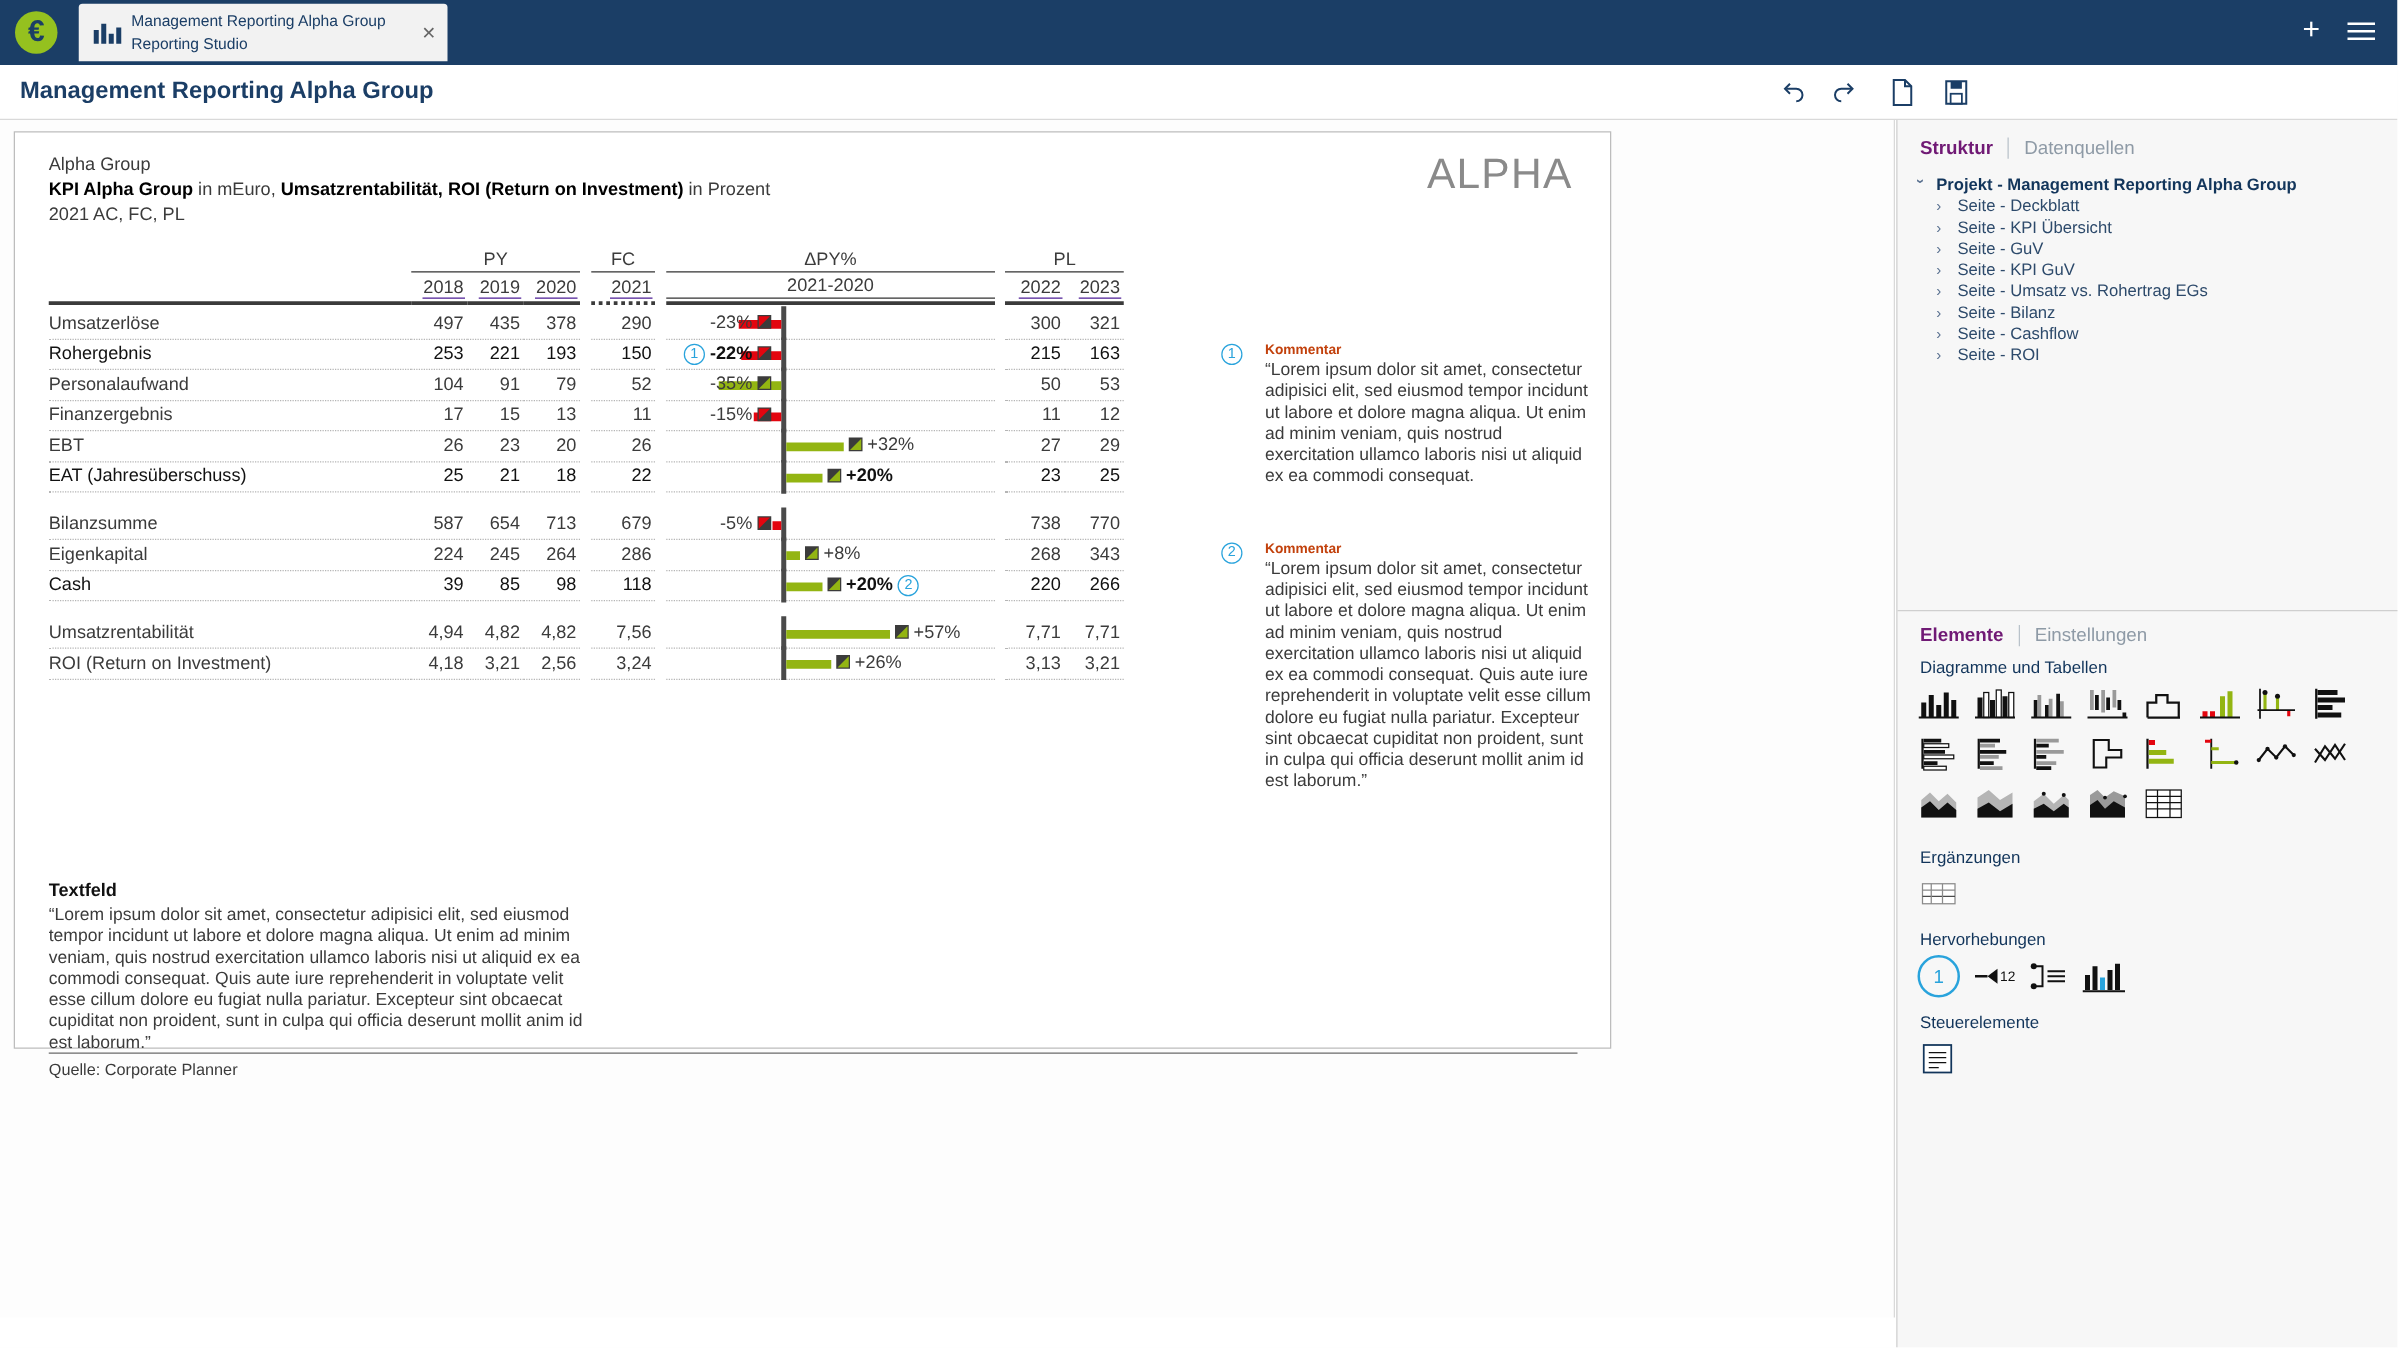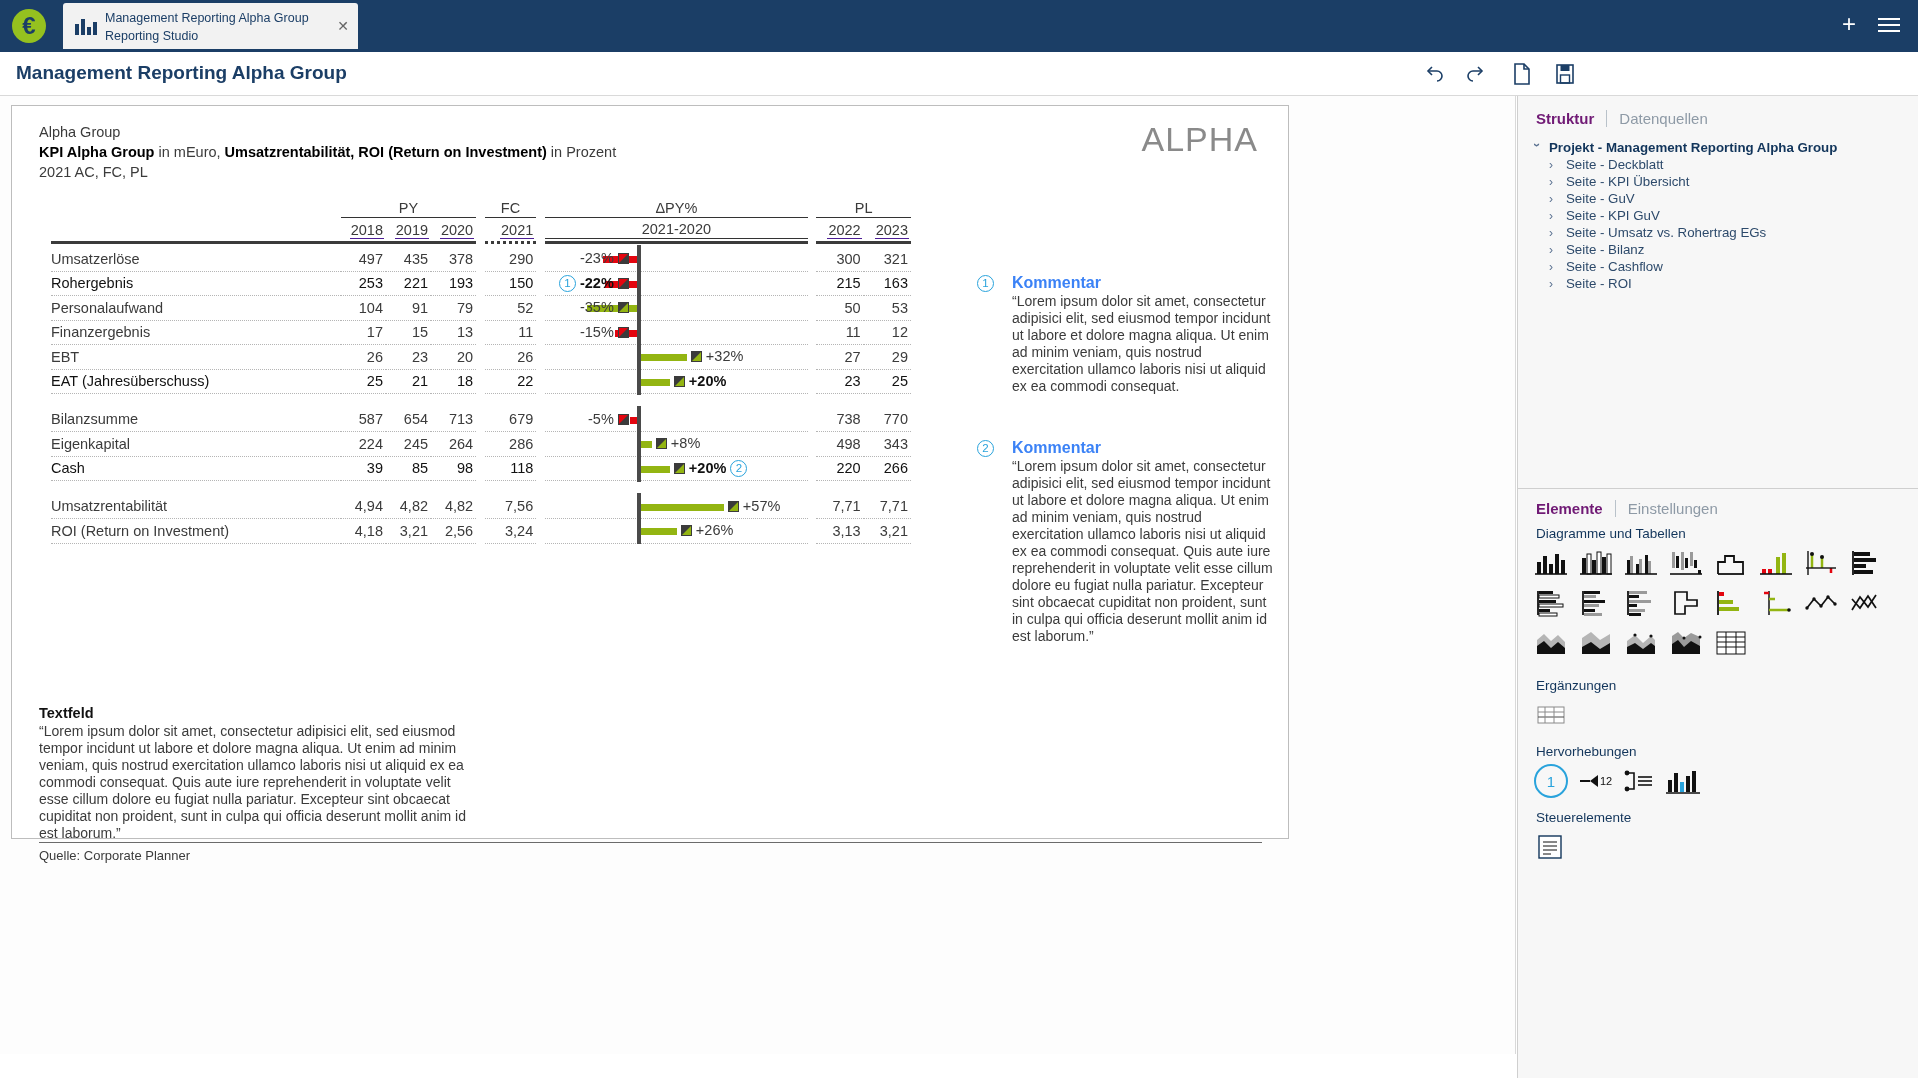--- a/index.html
+++ b/index.html
@@ -51,21 +51,21 @@
     position:absolute; left:11px; top:9px; width:1278px; height:734px;
     background:#fff; border:1px solid #bdbdbd;
   }
   
   #rp-head { position:absolute; left:27px; top:16px; color:#3b3b3b; font-size:14.5px; line-height:20px;}
   #rp-head .l1 {}
   #rp-head .l2 b { color:#000; }
   #rp-alpha { position:absolute; right:30px; top:14px; font-size:34px; color:#8a8a8a; letter-spacing:1px; }
 
   
-  #tbl { position:absolute; left:27px; top:92px; width:860px; font-size:14.5px; color:#3b3b3b;margin-left:12px;}
+  #tbl { position:absolute; left:27px; top:92px; width:860px; font-size:14.5px; color:#3b3b3b;}
   #tbl table { border-collapse:collapse; width:100%; table-layout:fixed;}
   #tbl col.c-lbl { width:270px; }
   #tbl col.c-py  { width:42px; }
   #tbl col.c-gap { width:8px; }
   #tbl col.c-fc  { width:48px; }
   #tbl col.c-bar { width:245px; }
   #tbl col.c-pl  { width:44px; }
   #tbl td, #tbl th { padding:0; font-weight:normal; }
   .grp-head { text-align:center; font-size:14.5px; color:#3b3b3b; height:22px; }
   .grp-head .u { display:block; border-bottom:1px solid #333; padding-bottom:1px;}
@@ -96,21 +96,21 @@
       border-left:9px solid transparent; border-bottom:9px solid #93b512;}
   .dmark.down::after { content:""; position:absolute; left:1px; top:1px; width:0;height:0;
       border-right:9px solid transparent; border-top:9px solid #e3050f;}
   .cbadge { display:inline-block; width:17px; height:17px; border:1.4px solid #29a3dc; border-radius:50%;
       color:#29a3dc; font-size:11.5px; line-height:15px; text-align:center; font-weight:normal; vertical-align:middle;}
 
   
   #comments { position:absolute; left:965px; top:168px; width:300px;}
   .cmt { position:relative; margin-bottom:44px; }
   .cmt .cb { position:absolute; left:0; top:1px; }
-  .cmt h4 { margin:0 0 1px 35px; font-size:16px; color:#3b82f6;}
+  .cmt h4 { margin:0 0 1px 35px; font-size:11px; color:#c2410c;}
   .cmt p { margin:0 0 0 35px; font-size:14px; line-height:17px; color:#3b3b3b;}
 
   
   #textfeld { position:absolute; left:27px; top:599px; width:430px;}
   #textfeld h4 { margin:0 0 2px 0; font-size:14.5px; color:#111;}
   #textfeld p { margin:0; font-size:14px; line-height:17px; color:#3b3b3b;}
   #quelle-rule { position:absolute; left:27px; top:736px; width:1223px; border-top:1px solid #6b6b6b;}
   #quelle { position:absolute; left:27px; top:742px; font-size:13px; color:#3b3b3b;}
 
   
@@ -508,21 +508,21 @@
               <td class="num">286</td>
               <td></td>
               <td>
                 <div class="barcell">
                   <div class="axis"></div>
                   <div class="bar pos" style="width:11px;"></div>
                   <div class="delta r" style="left:111px;"><span class="dmark up"></span> +8%</div>
                 </div>
               </td>
               <td></td>
-              <td class="num">498</td>
+              <td class="num">268</td>
               <td class="num">343</td>
             </tr>
             <tr class="sep">
               <td></td>
               <td></td>
               <td></td>
               <td></td>
               <td style="border:none"></td>
               <td></td>
               <td style="border:none"></td>

